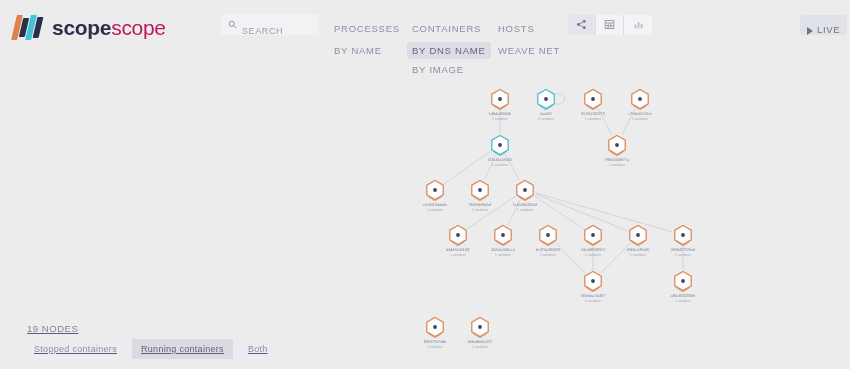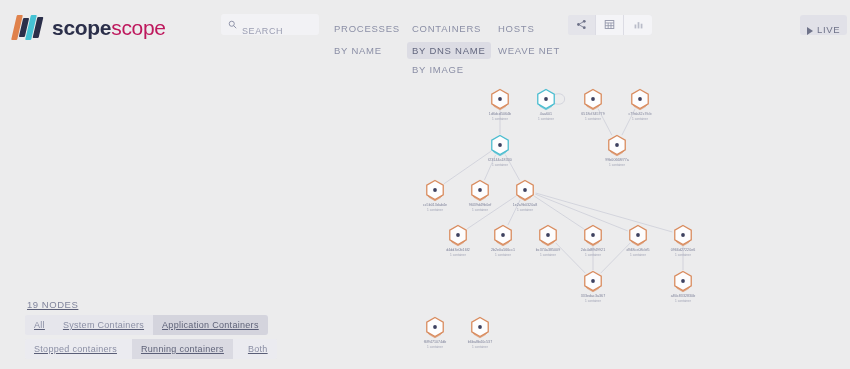--- a/index.html
+++ b/index.html
@@ -497,24 +497,19 @@
           <text x="480" y="343" class="node-label">b6ba8b40c537</text>
           <text x="480" y="348" class="node-sub">1 container</text>
         </g>
       </g>
     </svg>
 </div>
 
 <div id="footer">
   <div id="node-count">19 NODES</div>
 
-  <div class="filter-row">
-    <span class="filter-pill">All</span>
-    <span class="filter-pill">System Containers</span>
-    <span class="filter-pill selected">Application Containers</span>
-  </div>
 
   <div class="filter-row second">
     <span class="filter-pill">Stopped containers</span>
     <span class="filter-pill selected">Running containers</span>
     <span class="filter-pill">Both</span>
   </div>
 </div>
 
 </body></html>

